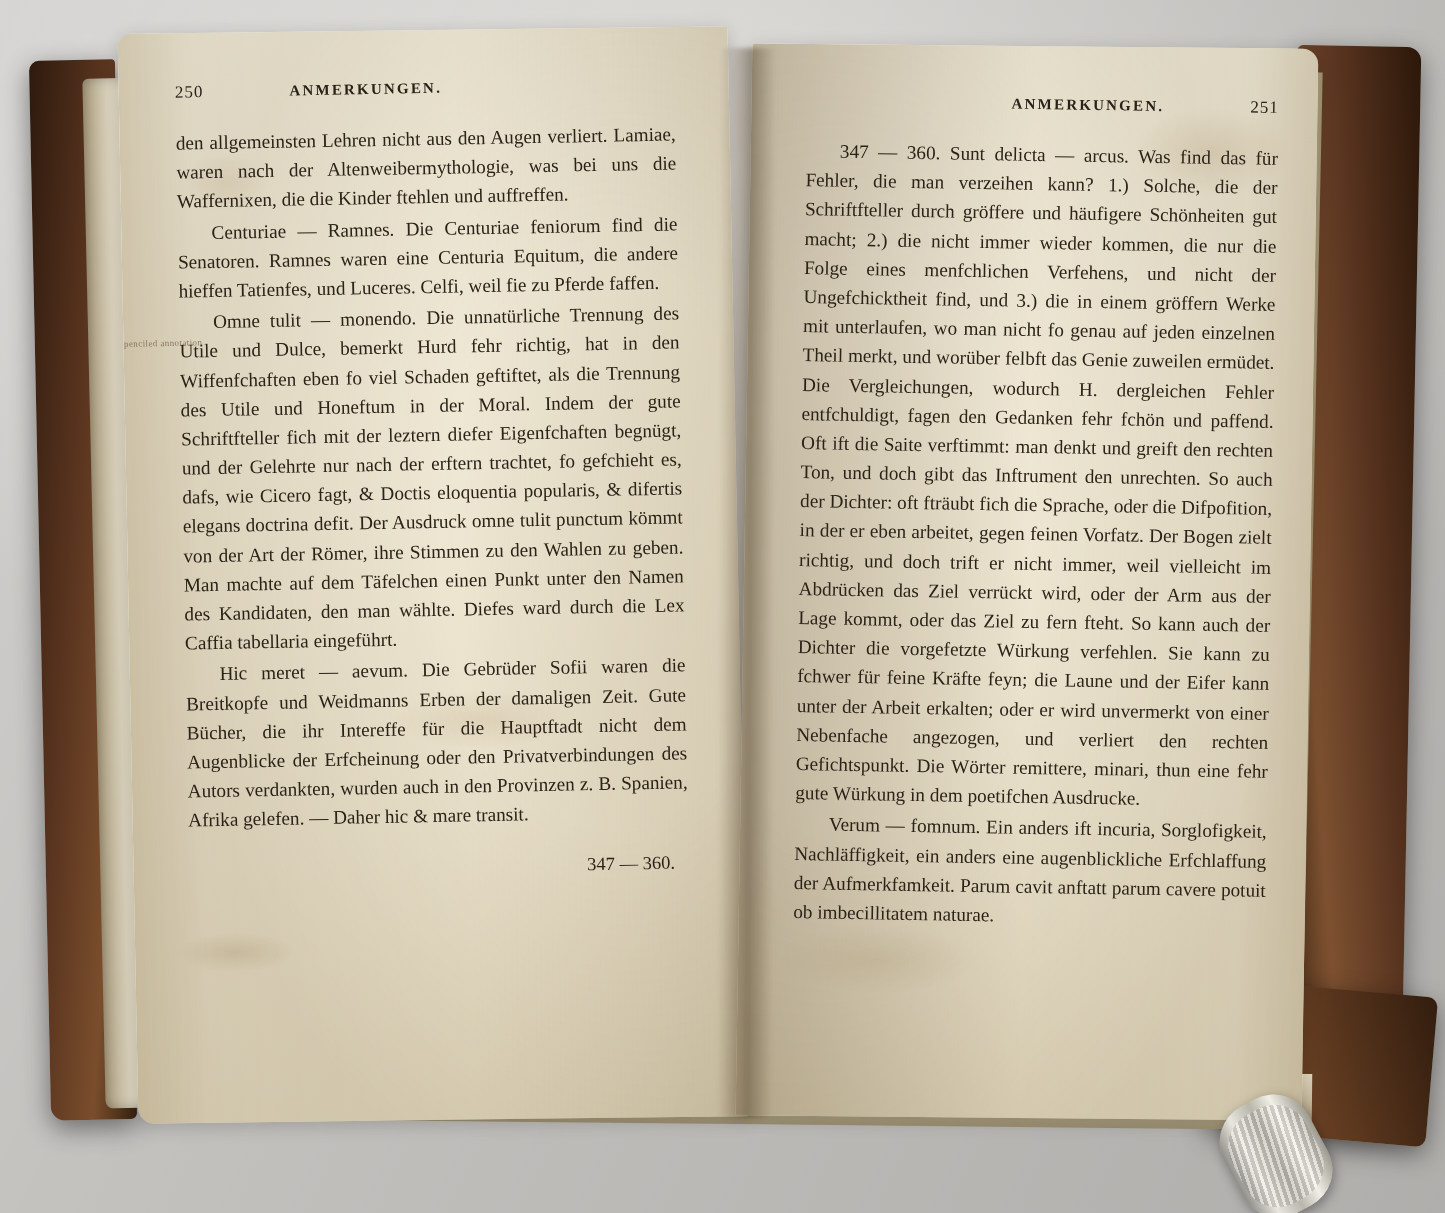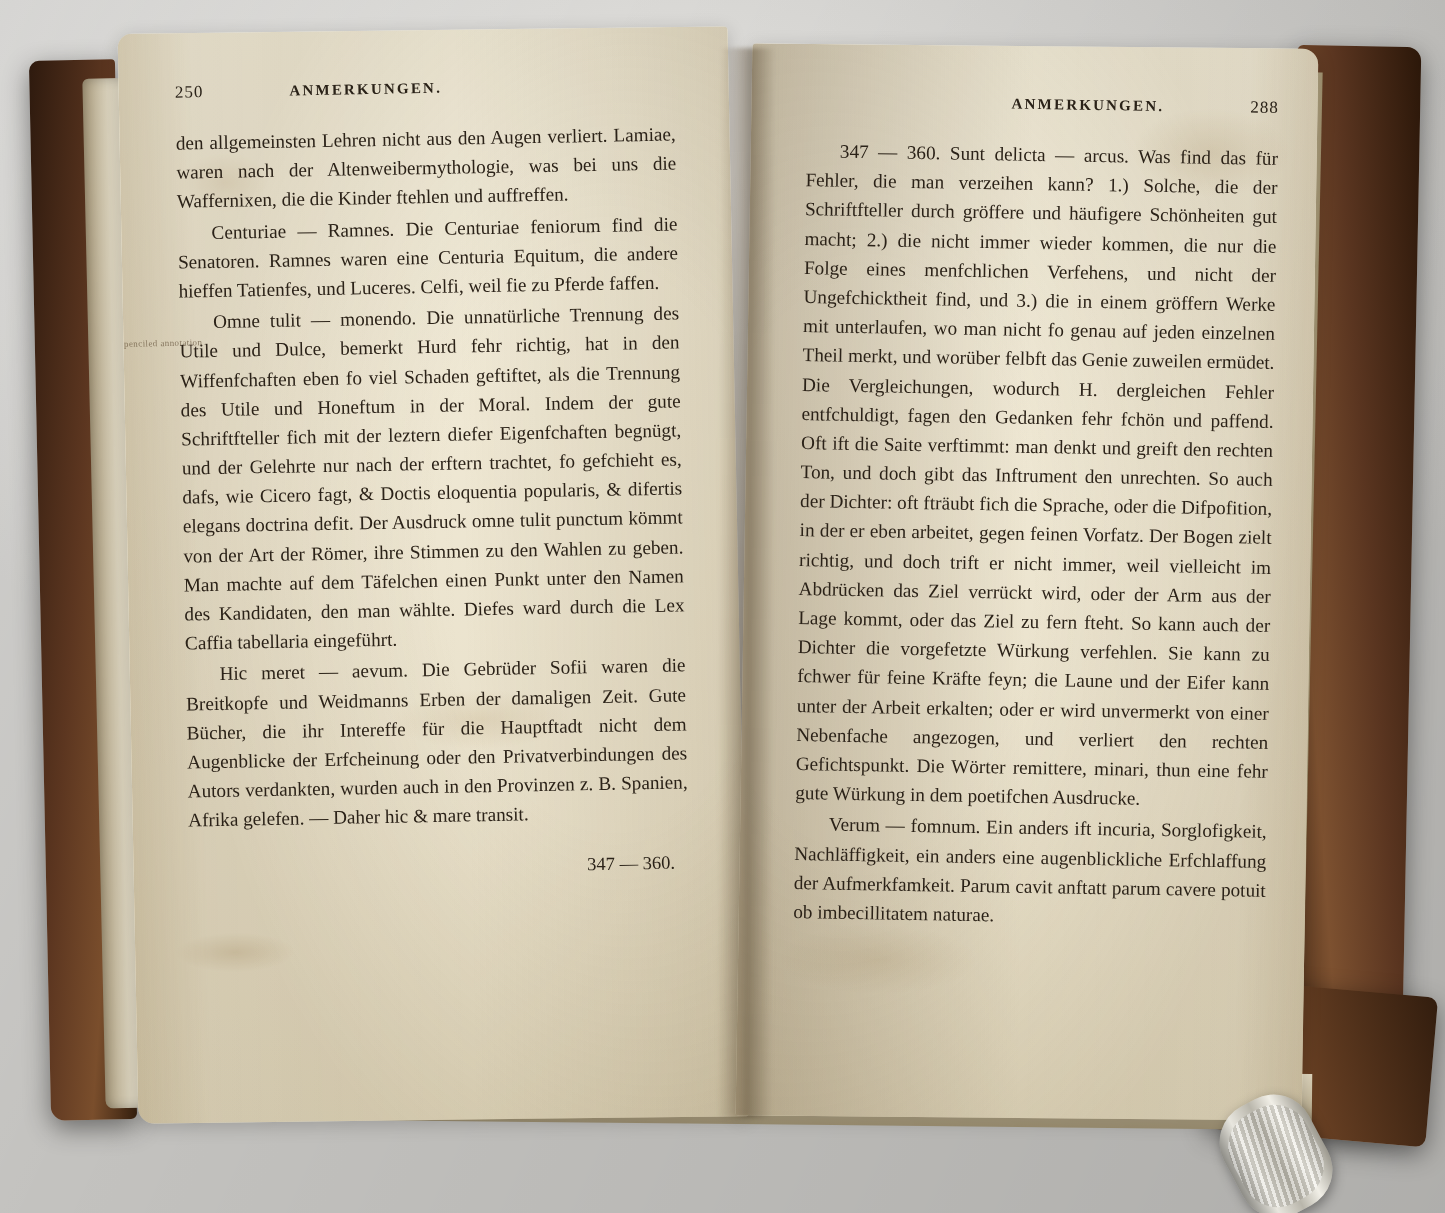--- a/index.html
+++ b/index.html
@@ -298,21 +298,21 @@
       <p class="body indent">Hic meret — aevum. Die Gebrüder Sofii waren die Breitkopfe und Weidmanns Erben der damaligen Zeit. Gute Bücher, die ihr Intereffe für die Hauptftadt nicht dem Augenblicke der Erfcheinung oder den Privatverbindungen des Autors verdankten, wurden auch in den Provinzen z. B. Spanien, Afrika gelefen. — Daher hic &amp; mare transit.</p>
 
       <div class="catch">347 — 360.</div>
     </div>
 
     <div class="marginal">penciled annotation</div>
 
     <div class="text-col col-right">
       <div class="running-head rh-right">
         <span class="head-title">ANMERKUNGEN.</span>
-        <span class="folio">288</span>
+        <span class="folio">251</span>
       </div>
 
       <p class="body indent">347 — 360. Sunt delicta — arcus. Was find das für Fehler, die man verzeihen kann? 1.) Solche, die der Schriftfteller durch gröffere und häufigere Schönheiten gut macht; 2.) die nicht immer wieder kommen, die nur die Folge eines menfchlichen Verfehens, und nicht der Ungefchicktheit find, und 3.) die in einem gröffern Werke mit unterlaufen, wo man nicht fo genau auf jeden einzelnen Theil merkt, und worüber felbft das Genie zuweilen ermüdet. Die Vergleichungen, wodurch H. dergleichen Fehler entfchuldigt, fagen den Gedanken fehr fchön und paffend. Oft ift die Saite verftimmt: man denkt und greift den rechten Ton, und doch gibt das Inftrument den unrechten. So auch der Dichter: oft fträubt fich die Sprache, oder die Difpofition, in der er eben arbeitet, gegen feinen Vorfatz. Der Bogen zielt richtig, und doch trift er nicht immer, weil vielleicht im Abdrücken das Ziel verrückt wird, oder der Arm aus der Lage kommt, oder das Ziel zu fern fteht. So kann auch der Dichter die vorgefetzte Würkung verfehlen. Sie kann zu fchwer für feine Kräfte feyn; die Laune und der Eifer kann unter der Arbeit erkalten; oder er wird unvermerkt von einer Nebenfache angezogen, und verliert den rechten Gefichtspunkt. Die Wörter remittere, minari, thun eine fehr gute Würkung in dem poetifchen Ausdrucke.</p>
       <p class="body indent">Verum — fomnum. Ein anders ift incuria, Sorglofigkeit, Nachläffigkeit, ein anders eine augenblickliche Erfchlaffung der Aufmerkfamkeit. Parum cavit anftatt parum cavere potuit ob imbecillitatem naturae.</p>
     </div>
 
   </div>
 
   <div class="ribbon"></div>
 </div>

